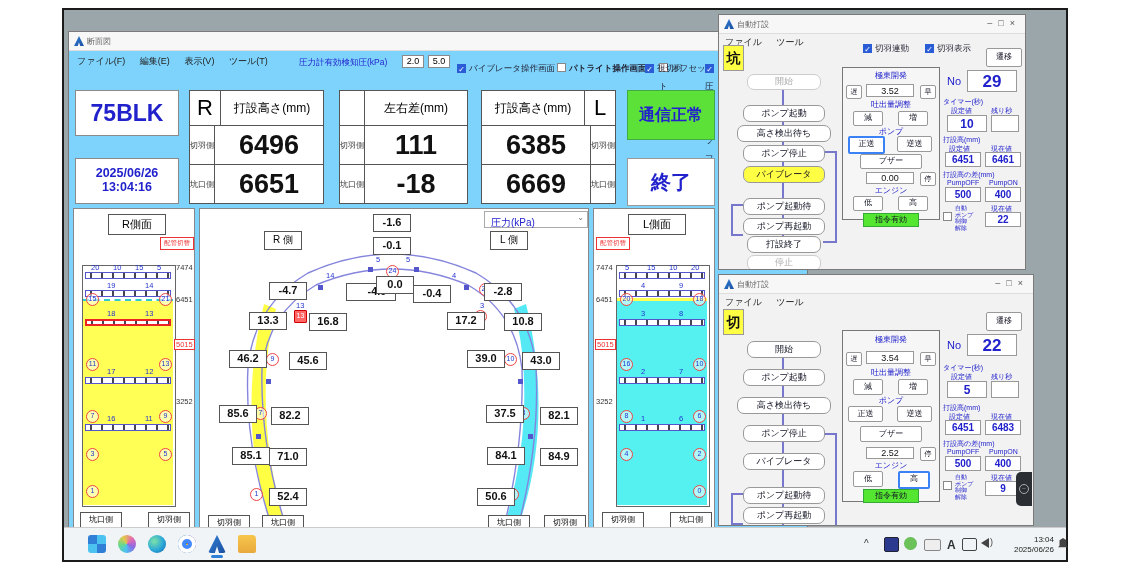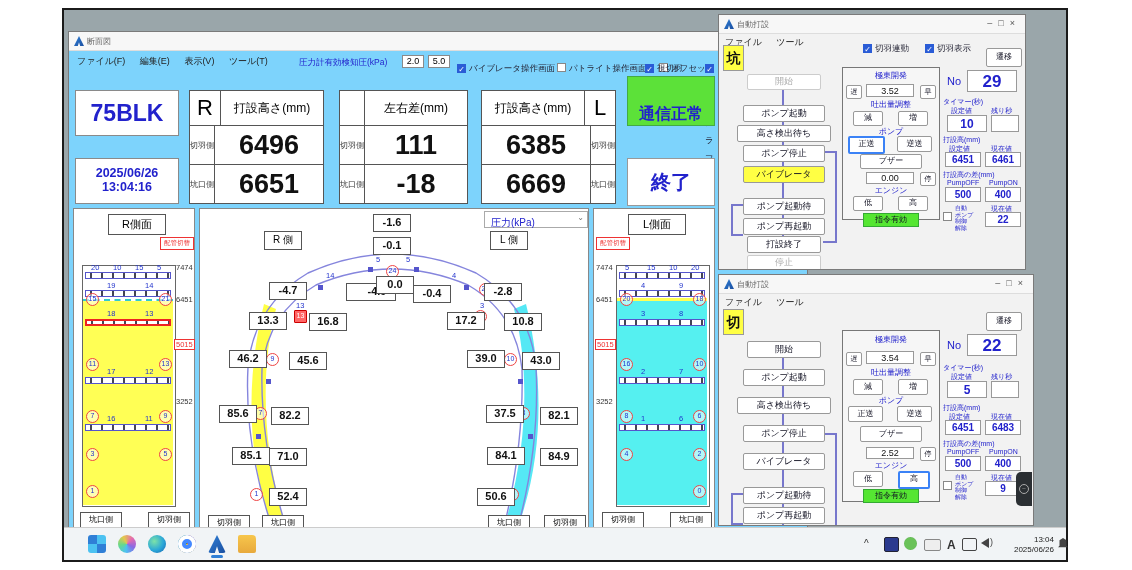--- a/index.html
+++ b/index.html
@@ -27,21 +27,21 @@
   .scale{font-size:7.5px;color:#333;}
   .scale.red{color:#e33;border:1px solid #e33;background:#fff;padding:0 1px;}
   .sbar{height:7px;border:1px solid #55c;background:repeating-linear-gradient(90deg,#fff 0 4px,#445 4px 6px,#fff 6px 11px);box-sizing:border-box;}
   .sbar.hot{border:2px solid #e22;}
   .barnum{font-size:7.5px;color:#2233cc;position:absolute;}
   .circ{position:absolute;width:11px;height:11px;border:1px solid #e44;border-radius:50%;color:#2233cc;font-size:7px;line-height:10px;text-align:center;background:rgba(255,255,255,.55);}
   .circ.sq{border-radius:1px;background:#f66;border:1px solid #c00;color:#fff;}
   .vbox{position:absolute;width:36px;height:16px;border:1px solid #555;background:#fff;font-size:11px;font-weight:bold;text-align:center;line-height:15px;color:#111;}
   .blab{position:absolute;font-size:7.5px;color:#2233cc;}
   .botlab{position:absolute;width:40px;height:15px;border:1px solid #555;background:#fff;font-size:8px;text-align:center;line-height:14px;}
-  .flowbtn{position:absolute;border:1px solid #999;background:#fff;font-size:9px;color:#112;text-align:center;border-radius:2px;}
+  .flowbtn{position:absolute;border:1px solid #999;background:#fff;font-size:9px;color:#112;text-align:center;border-radius:7px;}
   .flowbtn.dis{color:#aaa;border-color:#ccc;}
   .flowbtn.act{background:#ffff44;}
   .vline{position:absolute;background:#7777cc;}
   .smbtn{position:absolute;border:1px solid #999;background:#fff;font-size:8px;text-align:center;border-radius:2px;color:#112;}
   .smbtn.focus{border:2px solid #3b82f6;}
   .grpbox{position:absolute;border:1px solid #777;background:#f6f6f6;}
   .slab{position:absolute;font-size:8px;color:#2222cc;text-align:center;}
   .tinylab{position:absolute;font-size:7px;color:#2222cc;}
   .numfield{position:absolute;background:#fff;border:1px solid #999;color:#2222cc;font-weight:bold;text-align:center;box-sizing:border-box;}
   .greenbtn{position:absolute;background:#55e632;border:1px solid #3a3;font-size:8px;text-align:center;color:#112;}
@@ -69,21 +69,21 @@
       <span class="menuitem">編集(E)</span>
       <span class="menuitem">表示(V)</span>
       <span class="menuitem">ツール(T)</span>
     </div>
 
     <div class="abs" style="left:230px;top:22px;width:414px;height:16px;">
       <span class="abs bluetext" style="left:0;top:3px;font-size:8.5px;">圧力計有効検知圧(kPa)</span>
       <span class="field abs" style="left:103px;top:1px;width:22px;height:13px;font-size:9px;">2.0</span>
       <span class="field abs" style="left:129px;top:1px;width:22px;height:13px;font-size:9px;">5.0</span>
       <span class="abs" style="left:158px;top:3px;"><span class="cb on">✓</span><span class="cblab">バイブレータ操作画面</span></span>
-      <span class="abs" style="left:258px;top:3px;"><span class="cb"></span><span class="cblab">パトライト操作画面</span></span>
+      <span class="abs" style="left:258px;top:3px;font-weight:bold;"><span class="cb"></span><span class="cblab">パトライト操作画面</span></span>
       <span class="abs" style="left:360px;top:3px;"><span class="cb"></span><span class="cblab">オフセット</span></span>
       <span class="abs" style="left:406px;top:3px;"><span class="cb on">✓</span><span class="cblab">圧力グラフ</span></span>
     </div>
     <span class="abs" style="left:576px;top:25px;"><span class="cb on">✓</span><span class="cblab">視切羽</span></span>
 
     <div class="field abs" style="left:6px;top:58px;width:104px;height:46px;">
       <div class="bluetext" style="font-size:23px;font-weight:bold;line-height:44px;">75BLK</div>
     </div>
     <div class="field abs" style="left:6px;top:126px;width:104px;height:46px;">
       <div class="bluetext" style="font-size:12.5px;font-weight:bold;padding-top:7px;">2025/06/26</div>
@@ -110,21 +110,21 @@
 
     <div class="abs">
       <div class="tblcell" style="left:412px;top:58px;width:104px;height:36px;font-size:12px;text-align:center;line-height:34px;">打設高さ(mm)</div>
       <div class="tblcell" style="left:515px;top:58px;width:32px;height:36px;font-size:22px;text-align:center;line-height:34px;">L</div>
       <div class="tblcell bigval" style="left:412px;top:93px;width:110px;height:40px;line-height:38px;text-align:center;">6385</div>
       <div class="tblcell sidelab" style="left:521px;top:93px;width:26px;height:40px;">切羽側</div>
       <div class="tblcell bigval" style="left:412px;top:132px;width:110px;height:40px;line-height:38px;text-align:center;">6669</div>
       <div class="tblcell sidelab" style="left:521px;top:132px;width:26px;height:40px;">坑口側</div>
     </div>
 
-    <div class="abs" style="left:558px;top:44px;width:86px;height:48px;background:#5ce139;border:1px solid #4a4;display:flex;align-items:flex-end;justify-content:center;">
+    <div class="abs" style="left:558px;top:58px;width:86px;height:48px;background:#5ce139;border:1px solid #4a4;display:flex;align-items:center;justify-content:center;">
       <span class="bluetext" style="font-size:16px;font-weight:bold;">通信正常</span>
     </div>
     <div class="abs" style="left:558px;top:126px;width:86px;height:46px;background:#fff;border:1px solid #999;display:flex;align-items:center;justify-content:center;">
       <span class="bluetext" style="font-size:20px;font-weight:bold;">終了</span>
     </div>
 
     <div class="panel abs" style="left:4px;top:176px;width:122px;height:326px;">
       <div class="ptitle abs" style="left:34px;top:5px;width:56px;height:19px;">R側面</div>
       <div class="redtag abs" style="left:86px;top:28px;width:32px;height:11px;">配管切替</div>
       <div class="abs" style="left:8px;top:56px;width:92px;height:240px;border:1px solid #666;background:#fff;">

